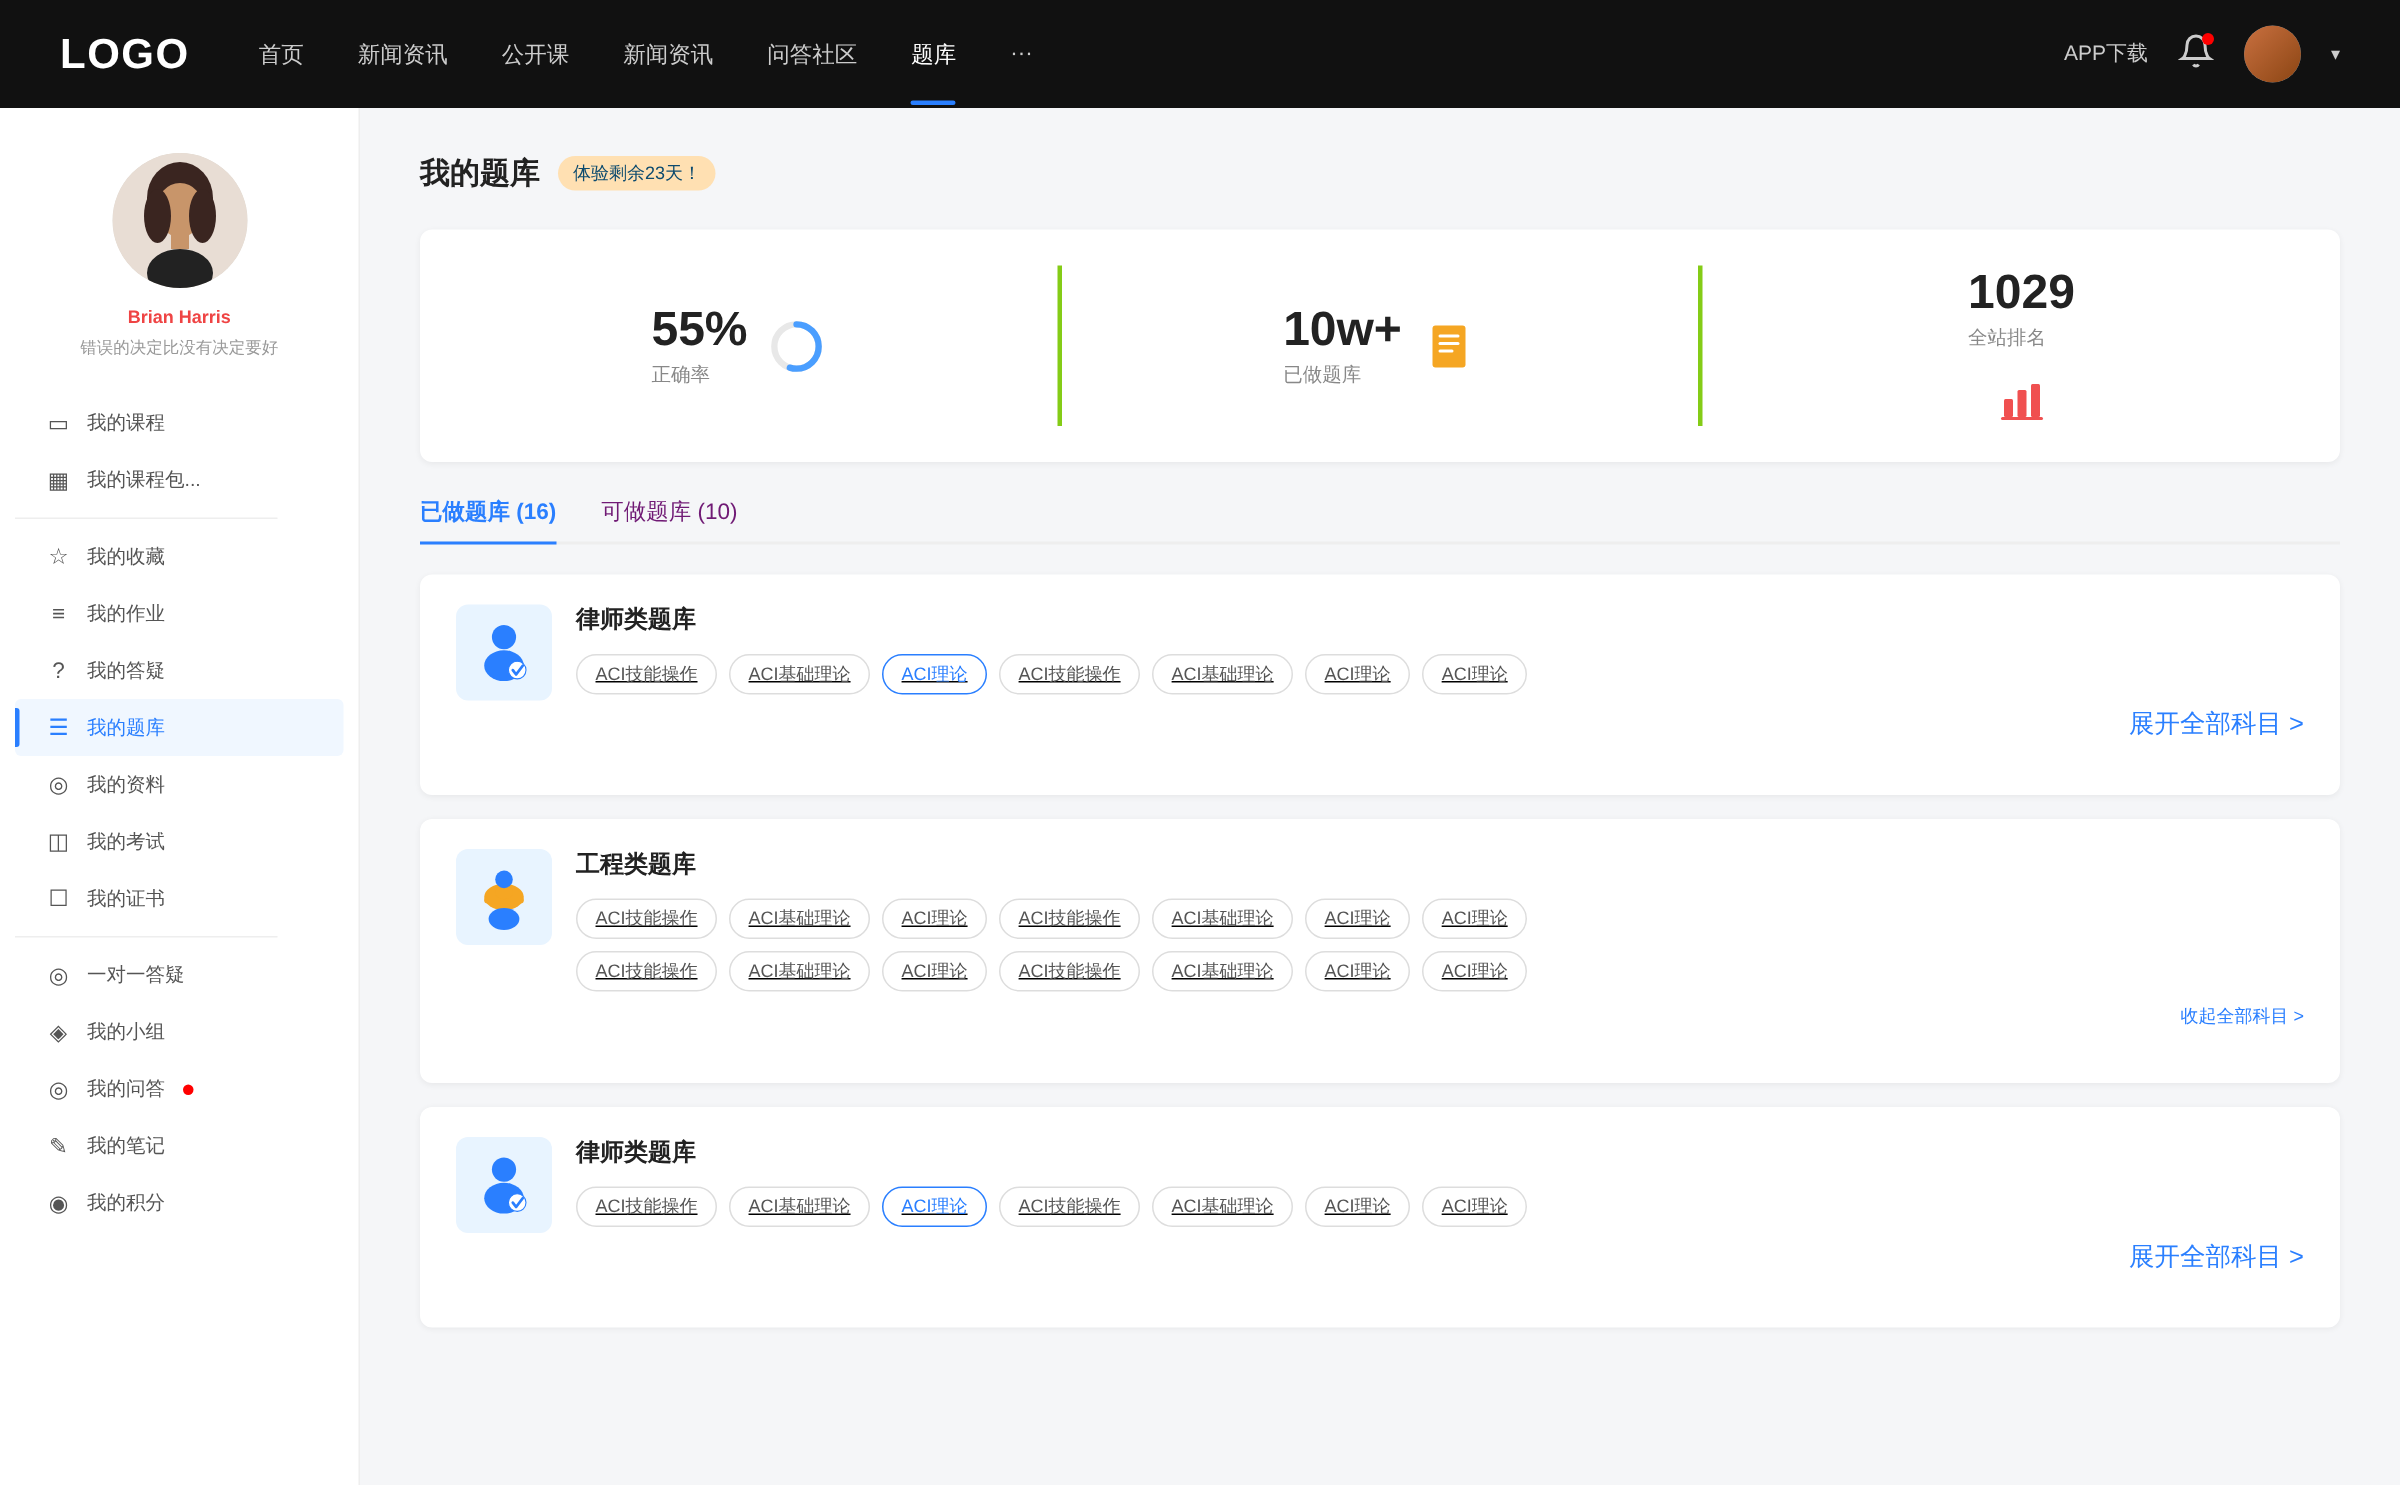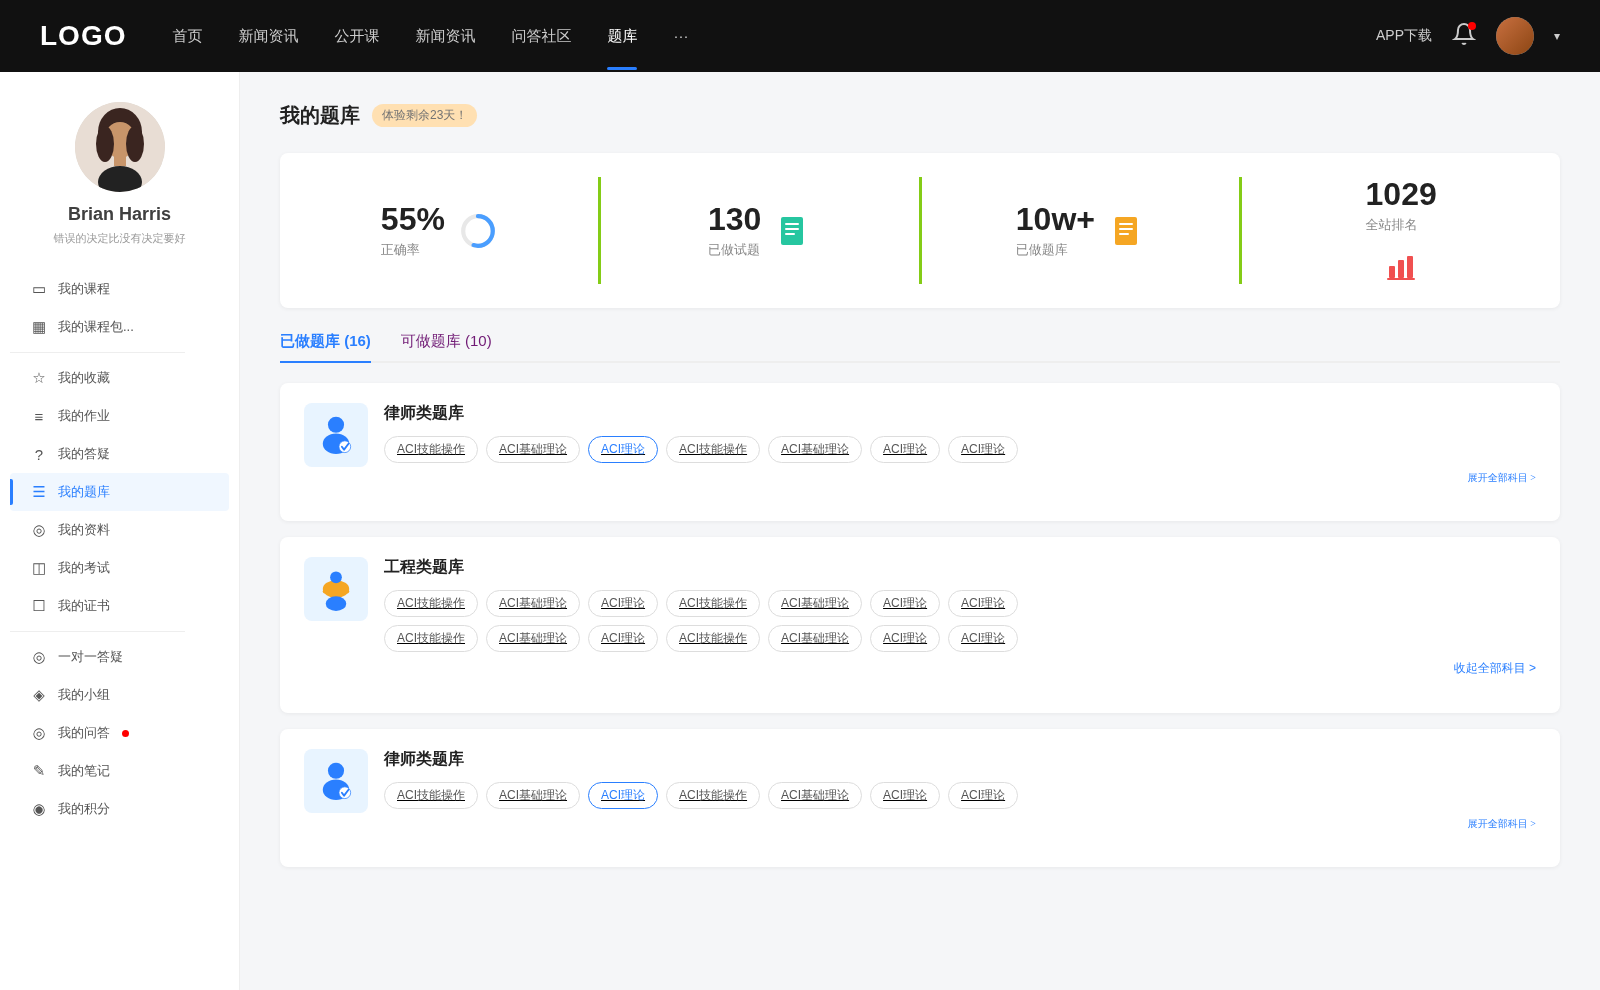--- a/index.html
+++ b/index.html
@@ -111,23 +111,23 @@
       width: 90px; height: 90px;
       border-radius: 50%;
       background: #e0d8d0;
       margin-bottom: 12px;
       overflow: hidden;
       display: flex;
       align-items: center;
       justify-content: center;
     }
     .profile-name {
-      font-size: 18px;
+      font-size: 12px;
       font-weight: 600;
-      color: #404040;
+      color: #ef4444;
       margin-bottom: 6px;
     }
     .profile-motto {
       font-size: 11px;
       color: #999;
       margin-bottom: 24px;
       text-align: center;
       padding: 0 20px;
     }
     .sidebar-divider {
@@ -190,21 +190,21 @@
       gap: 12px;
       margin-bottom: 24px;
     }
     .page-title {
       font-size: 20px;
       font-weight: 700;
       color: #222;
     }
     .trial-badge {
       background: #ffe0b2;
-      color: #737373;
+      color: #0c4a6e;
       font-size: 12px;
       padding: 3px 10px;
       border-radius: 20px;
     }
 
     
     .stats-bar {
       background: #fff;
       border-radius: 8px;
       display: flex;
@@ -318,26 +318,25 @@
       font-size: 12px;
       color: #555;
       cursor: pointer;
     }
     .tag.active-tag {
       border-color: #2a7fff;
       color: #2a7fff;
       background: #fff;
     }
     .expand-link {
-      font-size: 10px;
+      font-size: 17px;
       color: #2a7fff;
       cursor: pointer;
       text-align: right;
       margin-top: 8px;
-      font-family: Liberation Serif, serif;
     }
     .collapse-link {
       font-size: 12px;
       color: #2a7fff;
       cursor: pointer;
       text-align: right;
       margin-top: 8px;
     }
   </style>
 </head>
@@ -472,35 +471,20 @@
         </div>
 
         <div class="donut-wrap">
           <svg class="donut-svg" viewBox="0 0 36 36">
             <circle cx="18" cy="18" r="14" fill="none" stroke="#e8e8e8" stroke-width="4"></circle>
             <circle cx="18" cy="18" r="14" fill="none" stroke="#4a9eff" stroke-width="4" stroke-dasharray="48 88" stroke-linecap="round"></circle>
           </svg>
         </div>
       </div>
 
-      <div class="stat-item">
-        <div class="stat-text">
-          <div class="stat-value">130</div>
-          <div class="stat-label">已做试题</div>
-        </div>
-
-        <div style="width:36px;height:36px;display:flex;align-items:center;justify-content:center;">
-          <svg viewBox="0 0 32 32" width="32" height="32">
-            <rect x="4" y="2" width="22" height="28" rx="2" fill="#26c6a0"></rect>
-            <rect x="8" y="8" width="14" height="2" rx="1" fill="#fff"></rect>
-            <rect x="8" y="13" width="14" height="2" rx="1" fill="#fff"></rect>
-            <rect x="8" y="18" width="10" height="2" rx="1" fill="#fff"></rect>
-          </svg>
-        </div>
-      </div>
 
       <div class="stat-item">
         <div class="stat-text">
           <div class="stat-value">10w+</div>
           <div class="stat-label">已做题库</div>
         </div>
 
         <div style="width:36px;height:36px;display:flex;align-items:center;justify-content:center;">
           <svg viewBox="0 0 32 32" width="32" height="32">
             <rect x="4" y="2" width="22" height="28" rx="2" fill="#f5a623"></rect>

